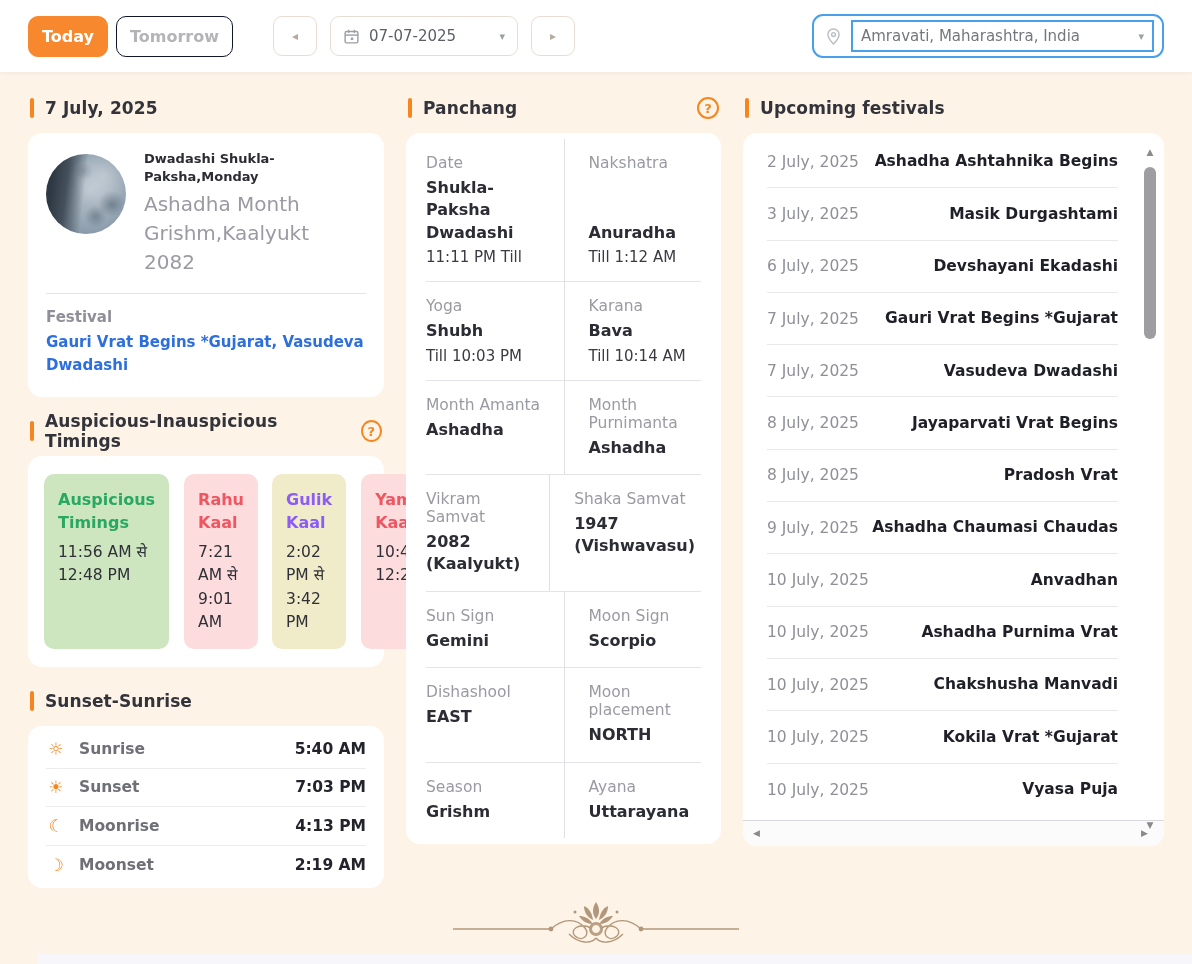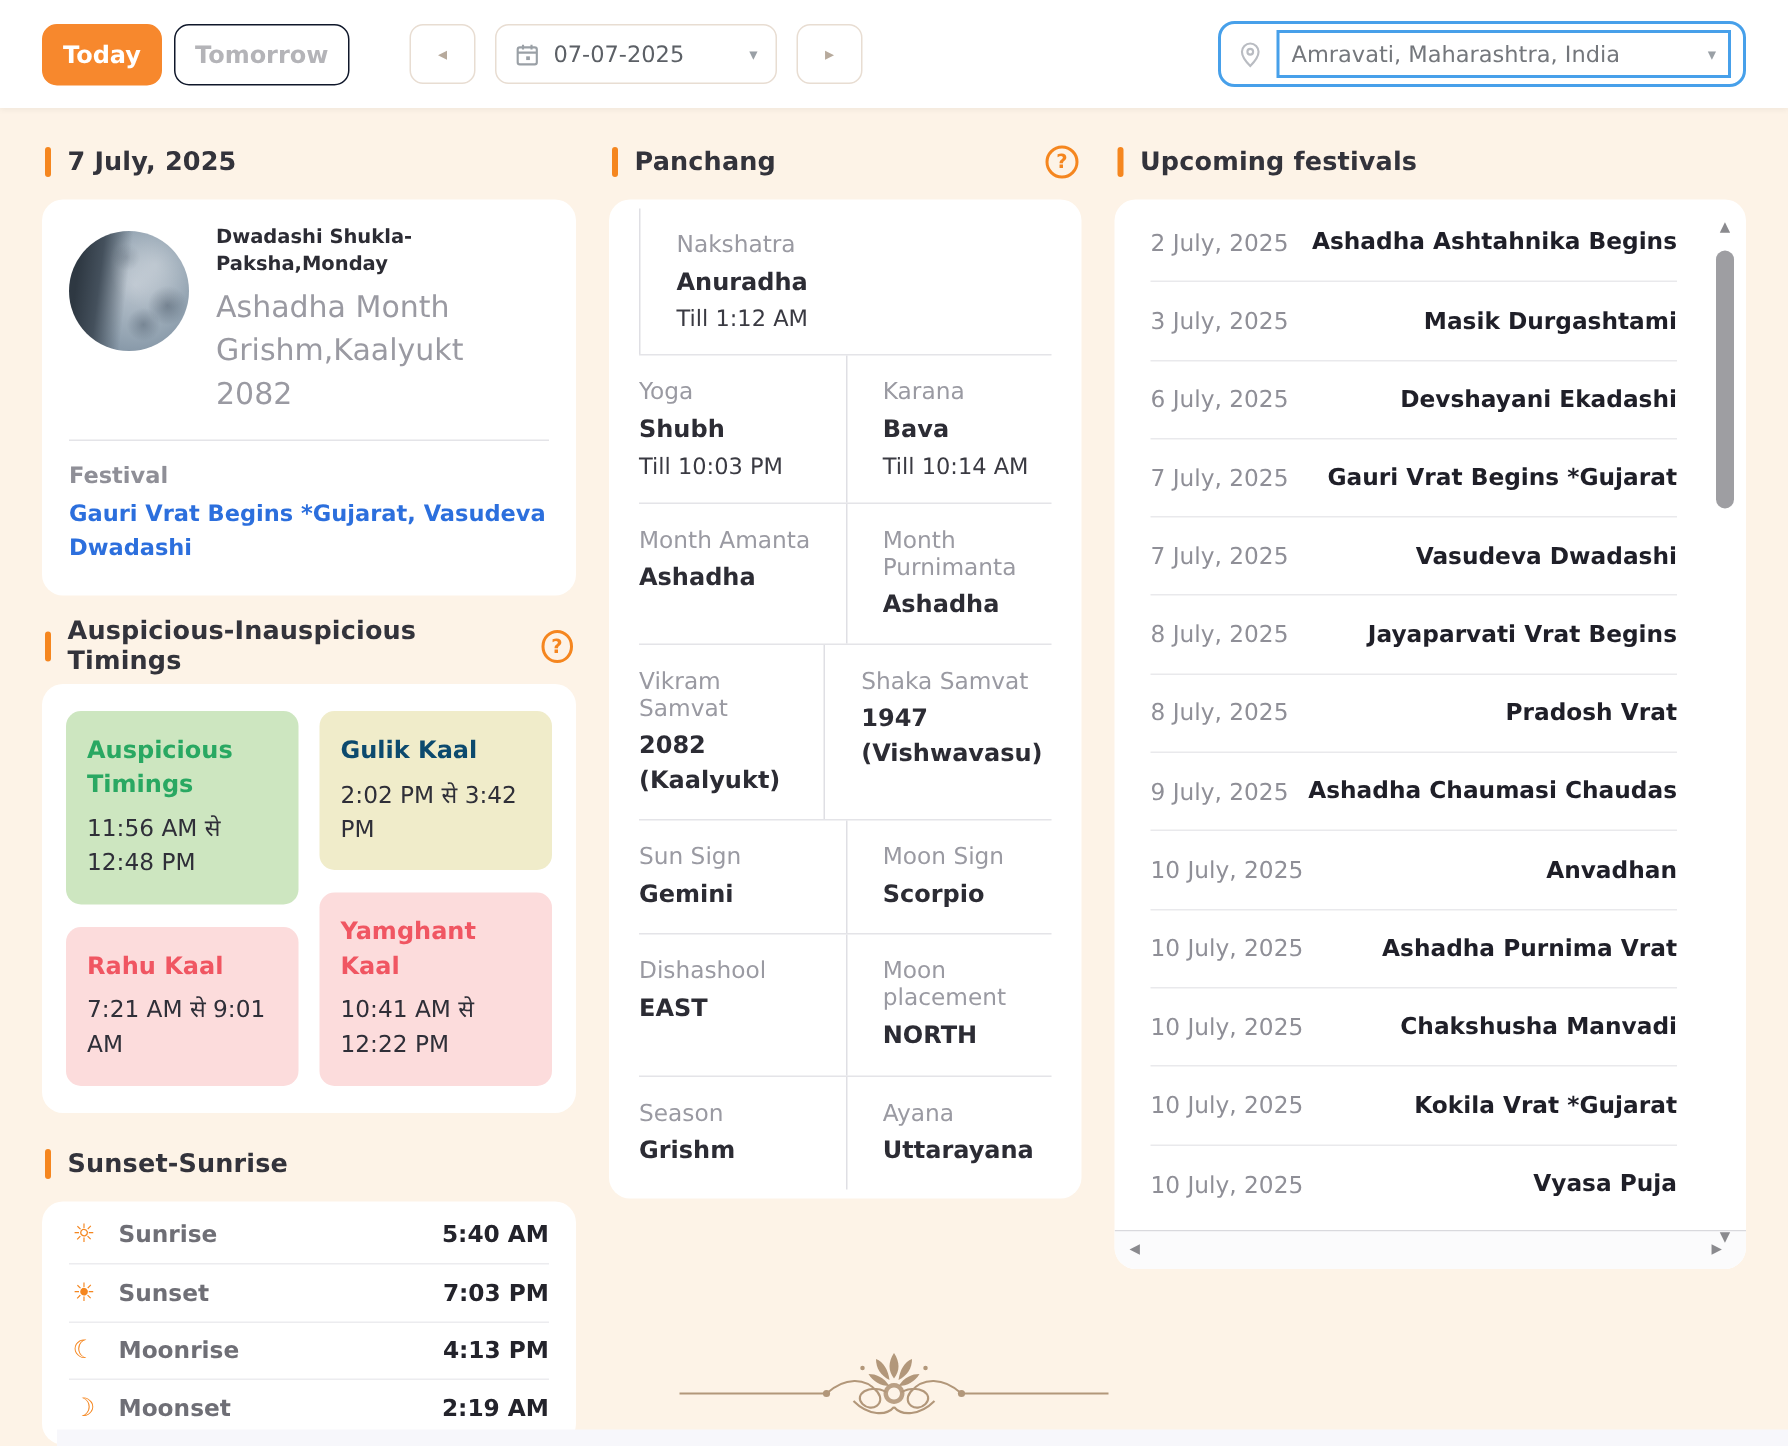--- a/index.html
+++ b/index.html
@@ -66,28 +66,28 @@
       radial-gradient(circle at 55% 45%, #bac4ce 0%, #95a5b3 55%, #7d8fa0 85%, #6e8091 100%);
   }
   .tithi { font-size:13px; font-weight:bold; color:#2c2c34; line-height:1.38; margin-bottom:4px; }
   .day-sub { font-size:20px; color:#9a9aa2; line-height:1.45; }
   .day-div { border:none; border-top:1px solid #e4e4e8; margin:16px 0 14px 0; }
   .fest-label { font-size:15px; color:#8f8f97; font-weight:600; margin-bottom:5px; }
   .fest-link { font-size:15px; font-weight:bold; color:#2c6fdd; line-height:1.55; display:block; cursor:pointer; text-decoration:none; }
 
   
   .timings-card { padding:18px 16px; margin-bottom:22px; display:flex; gap:14px; }
-  .tcol { flex:1; display:flex; flex-direction:column; gap:15px; align-items:stretch; }
+  .tcol { flex:1; display:flex; flex-direction:row; gap:15px; align-items:stretch; }
   .chip { border-radius:10px; padding:15px 14px; }
   .chip .chip-title { font-size:16px; font-weight:bold; line-height:1.4; margin-bottom:7px; }
   .chip .chip-time { font-size:15.5px; color:#2f2f38; line-height:1.5; }
   .chip.good { background:#cde6c0; }
   .chip.good .chip-title { color:#29a862; }
   .chip.neutral { background:#f0ecca; }
-  .chip.neutral .chip-title { color:#0c4a6e; }
+  .chip.neutral .chip-title { color:#8b5cf6; }
   .chip.bad { background:#fcdcdc; }
   .chip.bad .chip-title { color:#f05662; }
 
   
   .sun-card { padding:4px 18px; }
   .sun-row { display:flex; align-items:center; height:38.5px; border-bottom:1px solid #ececef; gap:13px; }
   .sun-row:last-child { border-bottom:none; }
   .sun-ico { color:#f5861f; font-size:17px; width:20px; text-align:center; flex:none; }
   .sun-label { font-size:15.5px; font-weight:600; color:#6f6f76; flex:1; }
   .sun-time { font-size:15.5px; font-weight:600; color:#23232b; }
@@ -245,20 +245,27 @@
 
   <section class="col-mid">
     <div class="sec-head">
       <span class="bar"></span>
       <h2>Panchang</h2>
       <span class="help">?</span>
     </div>
     <div class="card panchang-card">
 
       <div class="prow">
+        <div class="pcell">
+          <div class="plabel">Date</div>
+          <div class="pvalgrp">
+            <div class="pvalue">Shukla-Paksha Dwadashi</div>
+            <div class="ptill">11:11 PM Till</div>
+          </div>
+        </div>
         <div class="pcell right">
           <div class="plabel">Nakshatra</div>
           <div class="pvalgrp">
             <div class="pvalue">Anuradha</div>
             <div class="ptill">Till 1:12 AM</div>
           </div>
         </div>
       </div>
 
       <div class="prow">

